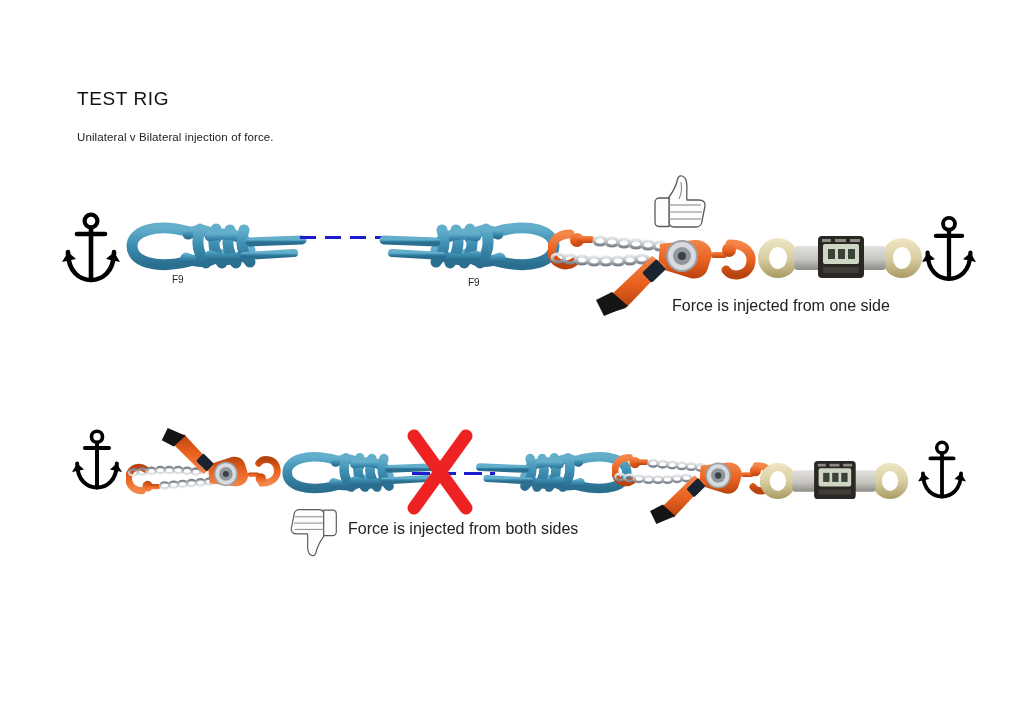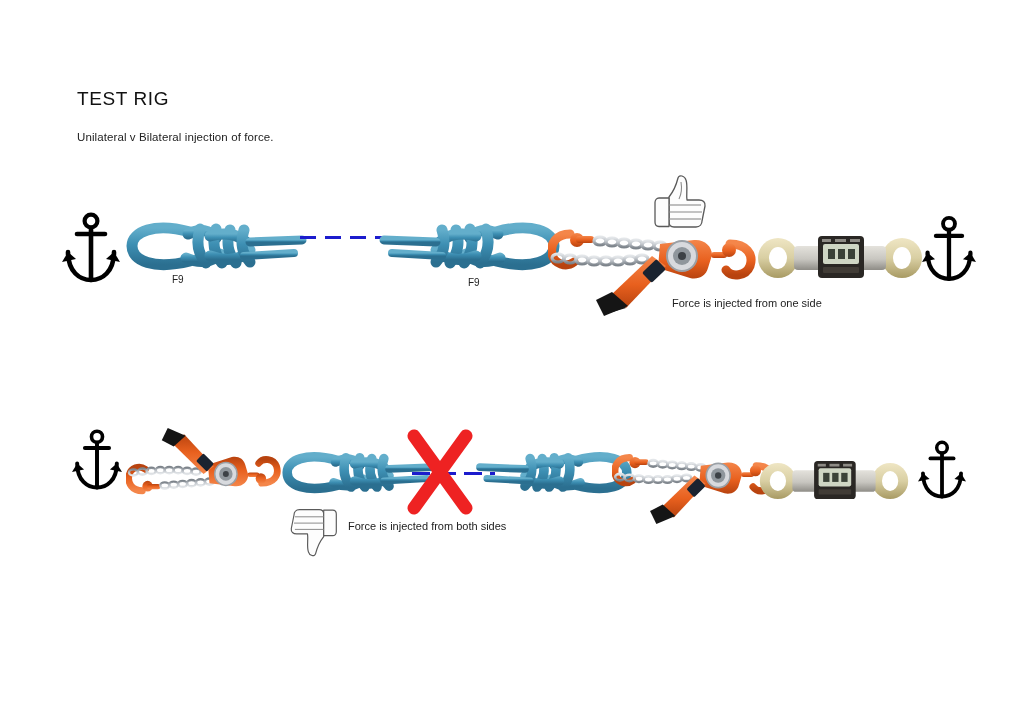--- a/index.html
+++ b/index.html
@@ -32,21 +32,21 @@
   .anchor svg{display:block;}
 
   
   .rope-svg{display:block;overflow:visible;}
 
   
   .f9{
     position:absolute;font-size:10px;color:#222;
   }
   .caption{
-    position:absolute;font-size:11px;color:#222;white-space:nowrap;
+    position:absolute;font-size:16px;color:#222;white-space:nowrap;
   }
 
   
   .dash{
     position:absolute;height:3px;background:#1c1ccd;
   }
 
   
   .redx{
     position:absolute;

